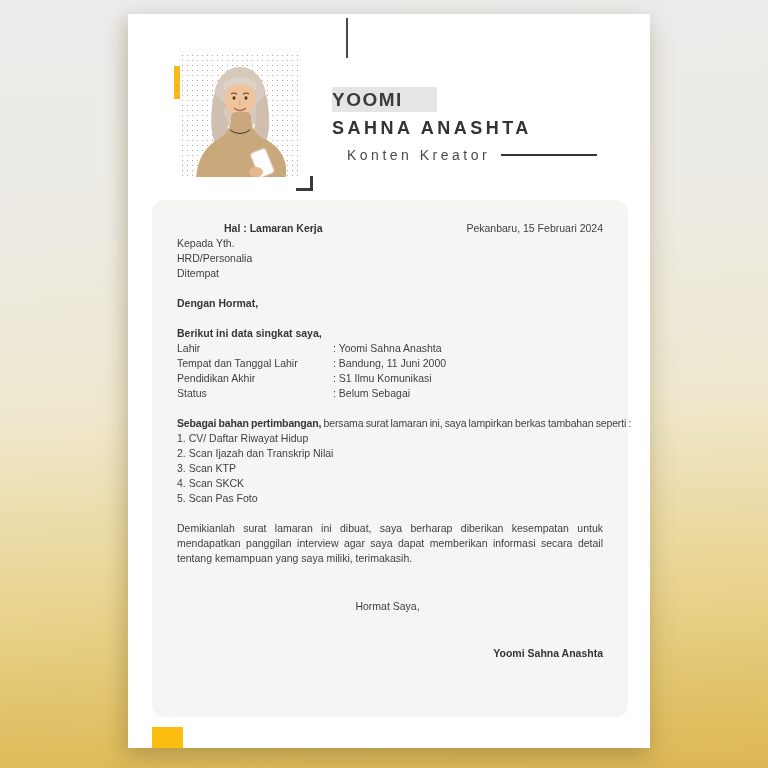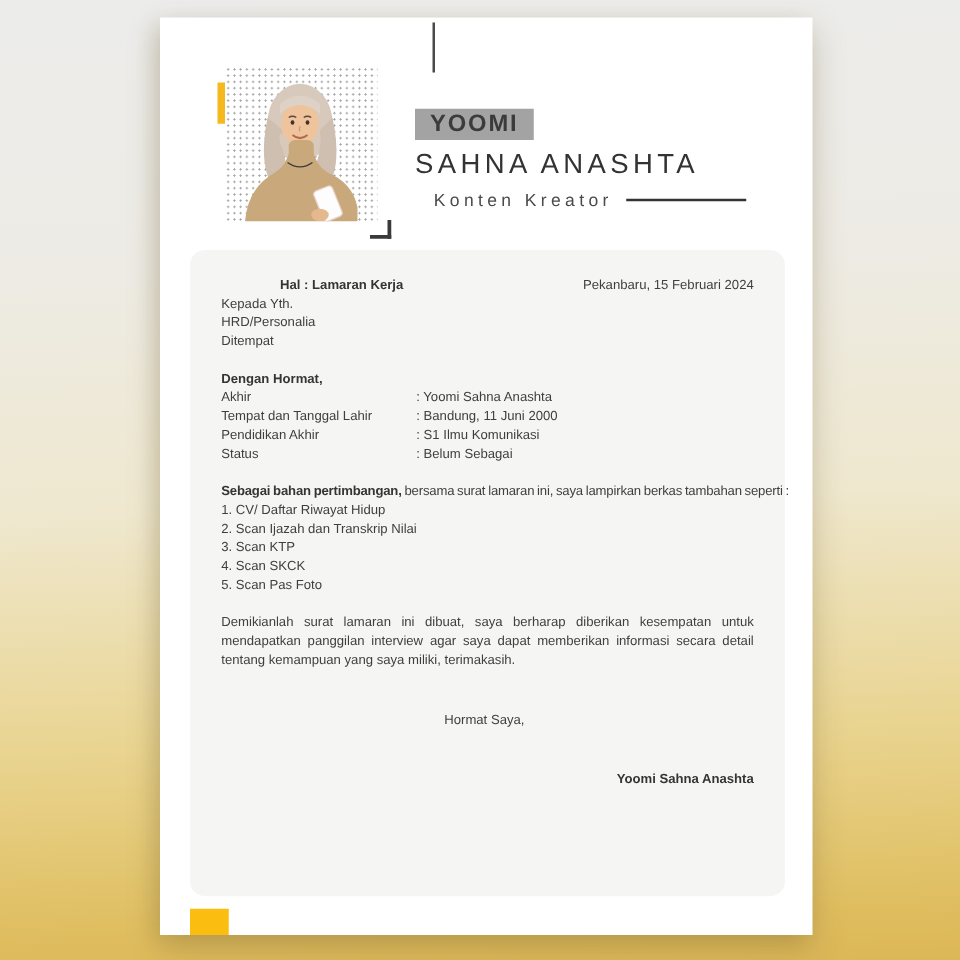--- a/index.html
+++ b/index.html
@@ -58,32 +58,31 @@
   }
   
   .name-block {
     position: absolute;
     left: 204px; top: 73px;
     width: 300px;
   }
   .firstname-badge {
     display: inline-flex;
     align-items: center;
-    width: 95px; height: 25px;
-    padding-left: 12px;
-    background: #a3a3a3;
+    width: 105px; height: 25px;
+    background: #e5e5e5;
     font-size: 19px;
     font-weight: 600;
     letter-spacing: 1.5px;
     color: #3b3b3b;
   }
   .lastname {
     margin-top: 6px;
-    font-size: 22px;
-    font-weight: 400;
+    font-size: 18px;
+    font-weight: 700;
     letter-spacing: 3.5px;
     color: #333333;
     white-space: nowrap;
   }
   .role-row {
     margin-top: 8px;
     display: flex;
     align-items: center;
     font-size: 14px;
     letter-spacing: 3.5px;
@@ -186,22 +185,23 @@
       <div class="subject-row">
         <span class="bold">Hal : Lamaran Kerja</span>
         <span>Pekanbaru, 15 Februari 2024</span>
       </div>
       <div>Kepada Yth.</div>
       <div>HRD/Personalia</div>
       <div>Ditempat</div>
 
       <div class="salutation bold">Dengan Hormat,</div>
 
-      <div class="data-row">
-        <span class="data-label">Akhir</span>
+      <div class="data-intro bold">Berikut ini data singkat saya,</div>
+      <div class="data-row">
+        <span class="data-label">Lahir</span>
         <span>: Yoomi Sahna Anashta</span>
       </div>
       <div class="data-row">
         <span class="data-label">Tempat dan Tanggal Lahir</span>
         <span>: Bandung, 11 Juni 2000</span>
       </div>
       <div class="data-row">
         <span class="data-label">Pendidikan Akhir</span>
         <span>: S1 Ilmu Komunikasi</span>
       </div>

